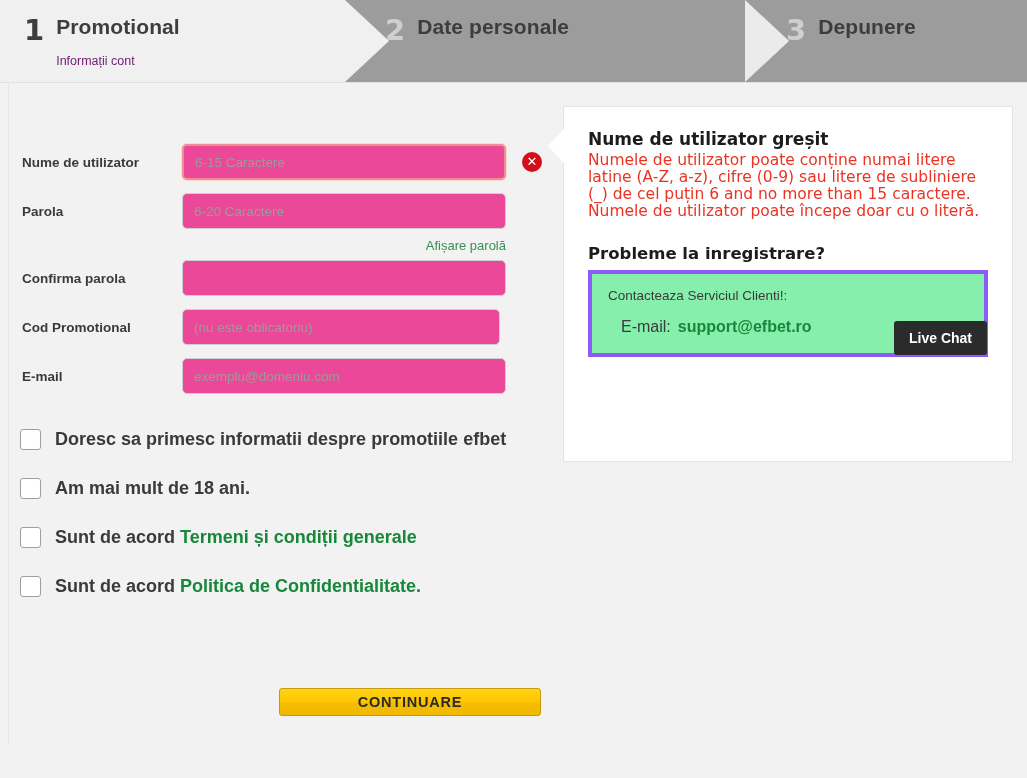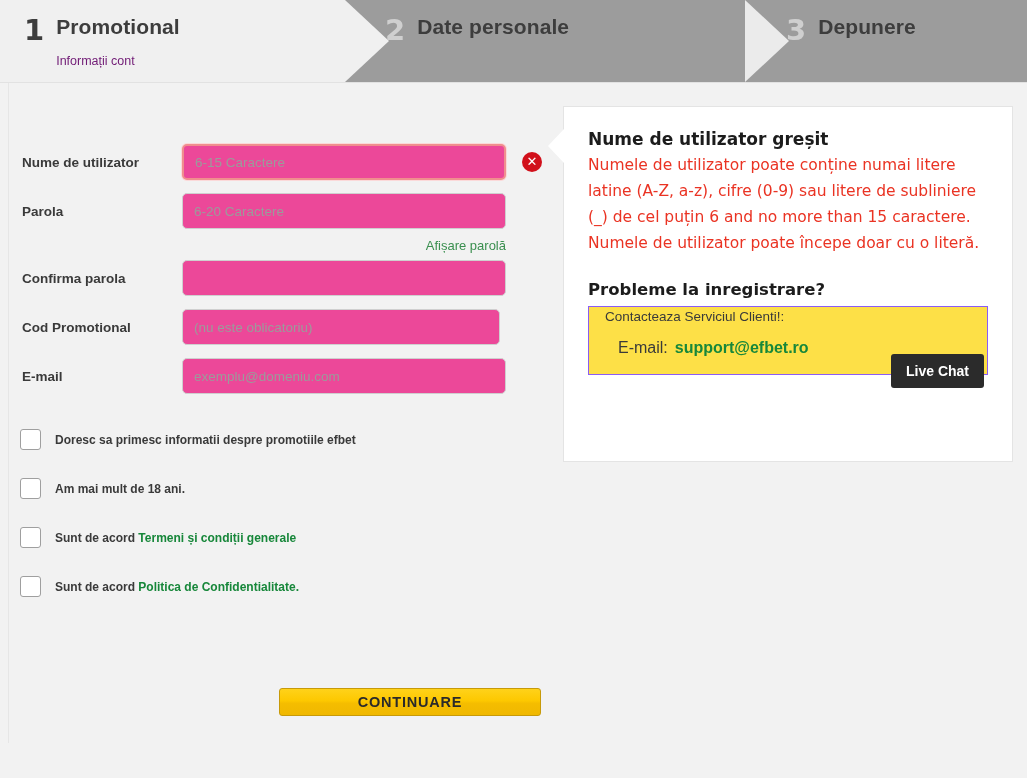--- a/index.html
+++ b/index.html
@@ -197,35 +197,35 @@
   .panel-inner { padding: 22px 24px 0 24px; }
   .panel-title {
     font-size: 17px;
     font-weight: bold;
     color: #1c1c1c;
     margin-bottom: 3px;
     font-family: "DejaVu Sans", sans-serif;
   }
   .panel-error {
     font-size: 15.5px;
-    line-height: 26px;
+    line-height: 17px;
     color: #ea3323;
     font-family: "DejaVu Sans", sans-serif;
   }
   .panel-sub {
     font-size: 16.5px;
     font-weight: bold;
     color: #1c1c1c;
     margin: 24px 0 7px 0;
     font-family: "DejaVu Sans", sans-serif;
   }
   .support-box {
-    background: #fde047;
-    border: 1px solid #8b5cf6;
-    padding: 2px 16px 17px 16px;
+    background: #86efac;
+    border: 4px solid #8b5cf6;
+    padding: 14px 16px 17px 16px;
     position: relative;
   }
   .support-line {
     font-size: 13.5px;
     color: #3a3a3a;
     margin-bottom: 12px;
   }
   .support-mail {
     font-size: 16px;
     color: #3a3a3a;
@@ -269,21 +269,21 @@
     height: 21px;
     border: 1px solid #9f9f9f;
     border-radius: 3px;
     background: #fff;
     box-sizing: border-box;
     flex: none;
     margin-right: 14px;
     cursor: pointer;
   }
   .check-label {
-    font-size: 12px;
+    font-size: 18px;
     font-weight: bold;
     color: #3a3a3a;
   }
   .check-label .lnk {
     color: #17873a;
     cursor: pointer;
   }
 
   
   .continue {

